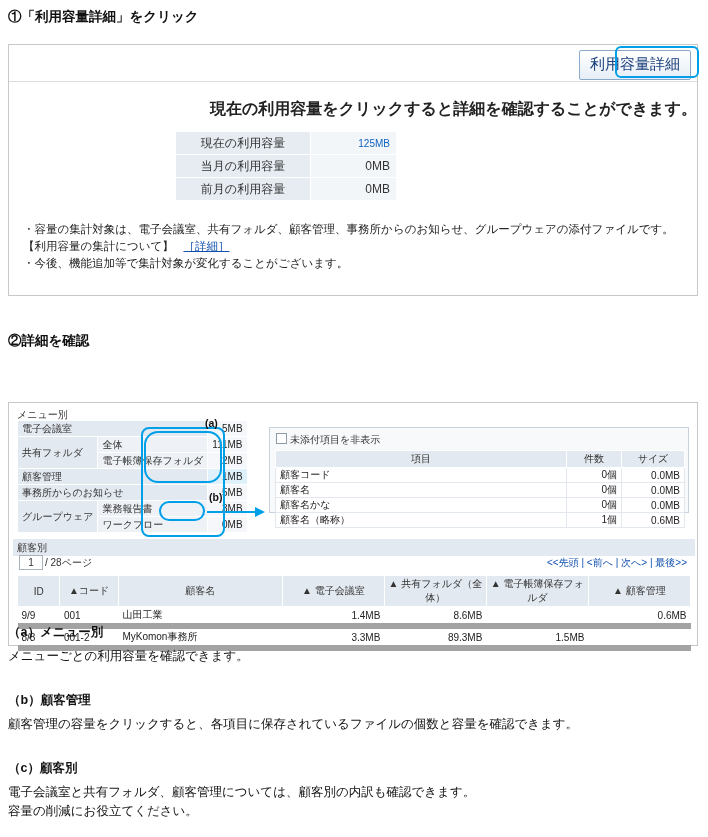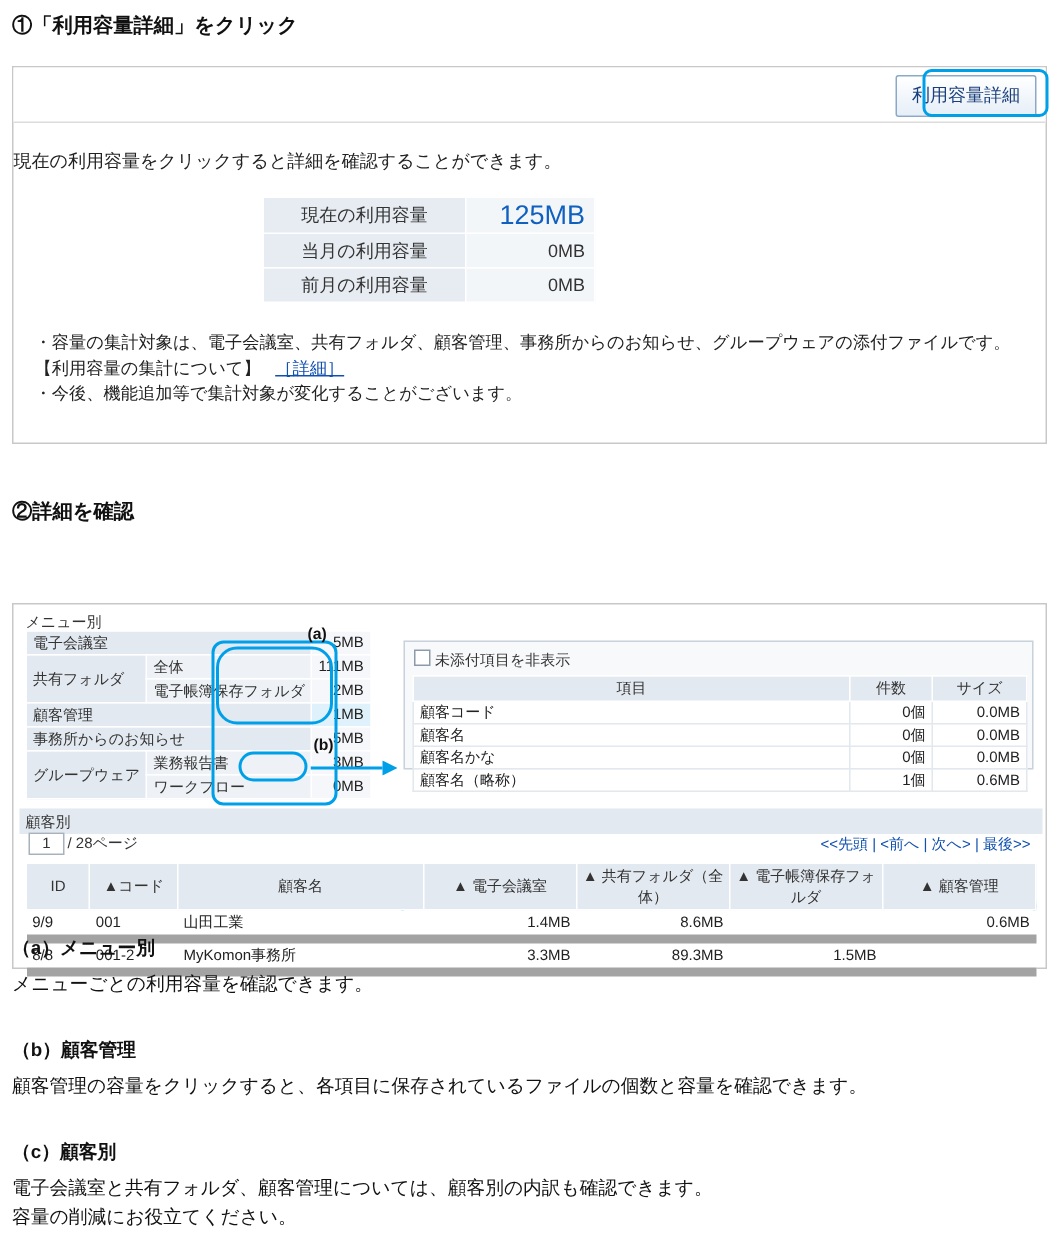--- a/index.html
+++ b/index.html
@@ -48,21 +48,21 @@
     left: 0; right: 0; top: 0;
     height: 36px;
     border-bottom: 1px solid #dcdcdc;
     background: #ffffff;
   }
   .blue-button {
     position: absolute;
     right: 6px;
     top: 5px;
     padding: 4px 10px 5px 10px;
-    font-size: 12px;
+    font-size: 15px;
     color: #1a3f7a;
     background: linear-gradient(#ffffff, #e6eef7);
     border: 1px solid #8aa9c8;
     border-radius: 2px;
   }
   .hl-ring {
     position: absolute;
     border: 2px solid #00a0e9;
     border-radius: 6px;
     box-sizing: border-box;
@@ -71,23 +71,24 @@
   #btn-ring {
     left: 606px;
     top: 1px;
     width: 84px;
     height: 32px;
   }
   #p1-desc {
     position: absolute;
     top: 54px;
     left: 0; right: 0;
-    text-align: left;
-    font-size: 12px;
+    text-align: right;
+    font-size: 16px;
     color: #222;
+    font-weight: bold;
   }
 
   
   #cap-table {
     position: absolute;
     left: 166px;
     top: 86px;
     width: 222px;
     border-collapse: collapse;
     font-size: 12px;
@@ -103,21 +104,21 @@
     color: #333;
     text-align: center;
   }
   #cap-table td.val {
     background: #f3f6f9;
     text-align: right;
     color: #333;
   }
   #cap-table tr:first-child td.val {
     color: #1060c0;
-    font-size: 18px;
+    font-size: 10px;
   }
 
   #p1-notes {
     position: absolute;
     left: 14px;
     top: 176px;
     font-size: 11.5px;
     color: #222;
     line-height: 17px;
   }

